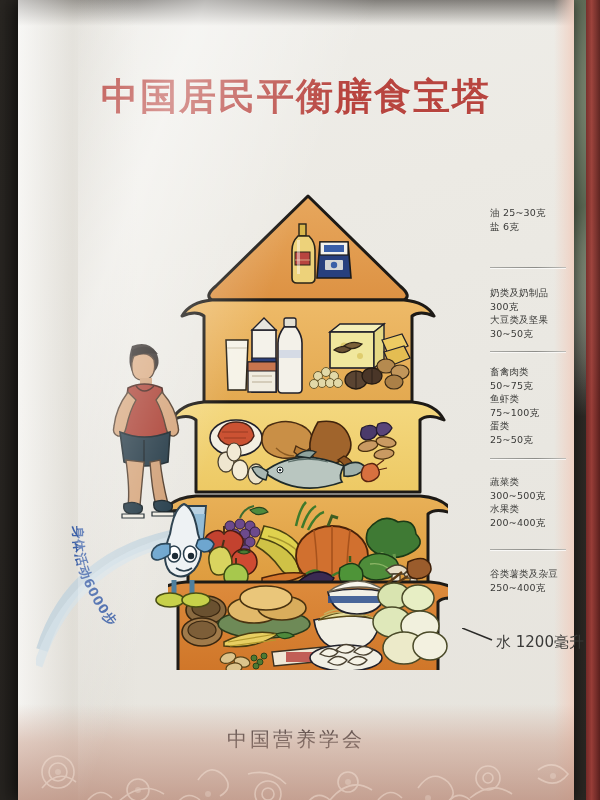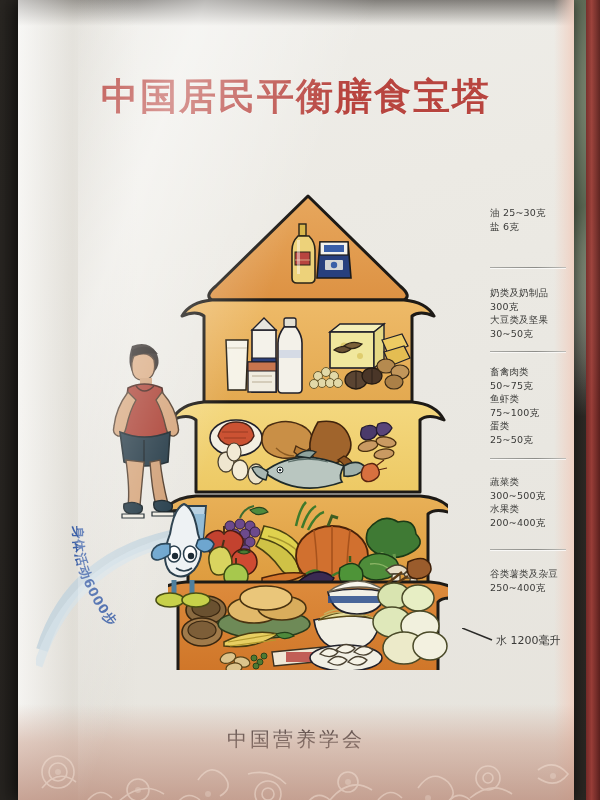--- a/index.html
+++ b/index.html
@@ -52,21 +52,21 @@
   .pagoda{position:absolute;left:150px;top:190px;width:280px;height:480px;}
   .pagoda svg{display:block;}
 
   
   .labels{position:absolute;left:472px;top:206px;width:90px;}
   .lblgroup{margin-bottom:0;}
   .lbl{font-size:9.5px;line-height:13.5px;color:#3a3a38;white-space:nowrap;
        font-family:"DejaVu Sans","Liberation Sans",sans-serif;letter-spacing:.2px;}
   .sep{height:1px;background:linear-gradient(90deg,#a9a9a5,#8d8d89 60%,#bdbdb9);
        margin:9px 0 9px 0;width:76px;box-shadow:0 1px 0 rgba(255,255,255,.7);}
-  .water-lbl{position:absolute;left:478px;top:633px;font-size:11px;color:#3a3a38;white-space:nowrap;
+  .water-lbl{position:absolute;left:478px;top:633px;font-size:15px;color:#3a3a38;white-space:nowrap;
     font-family:"DejaVu Sans","Liberation Sans",sans-serif;text-align:right;}
   .leader{position:absolute;left:444px;top:628px;width:38px;height:18px;}
 
   
   .walker{position:absolute;left:70px;top:338px;width:112px;height:185px;}
   
   .mascot{position:absolute;left:112px;top:500px;width:110px;height:140px;}
   
   .arc{position:absolute;left:18px;top:470px;width:250px;height:200px;}
   

